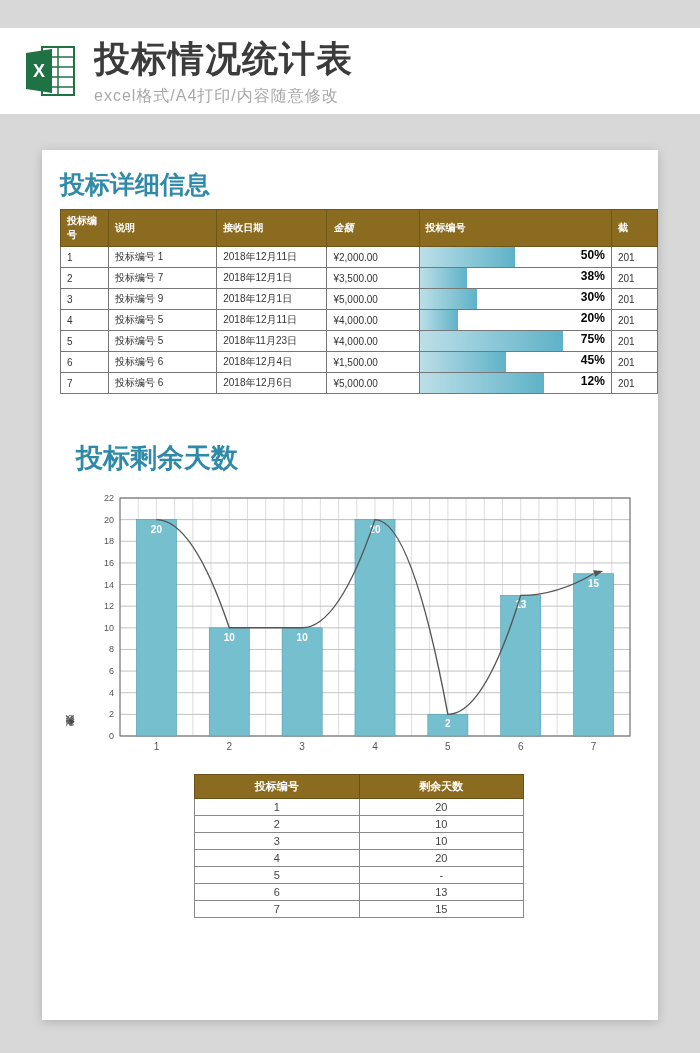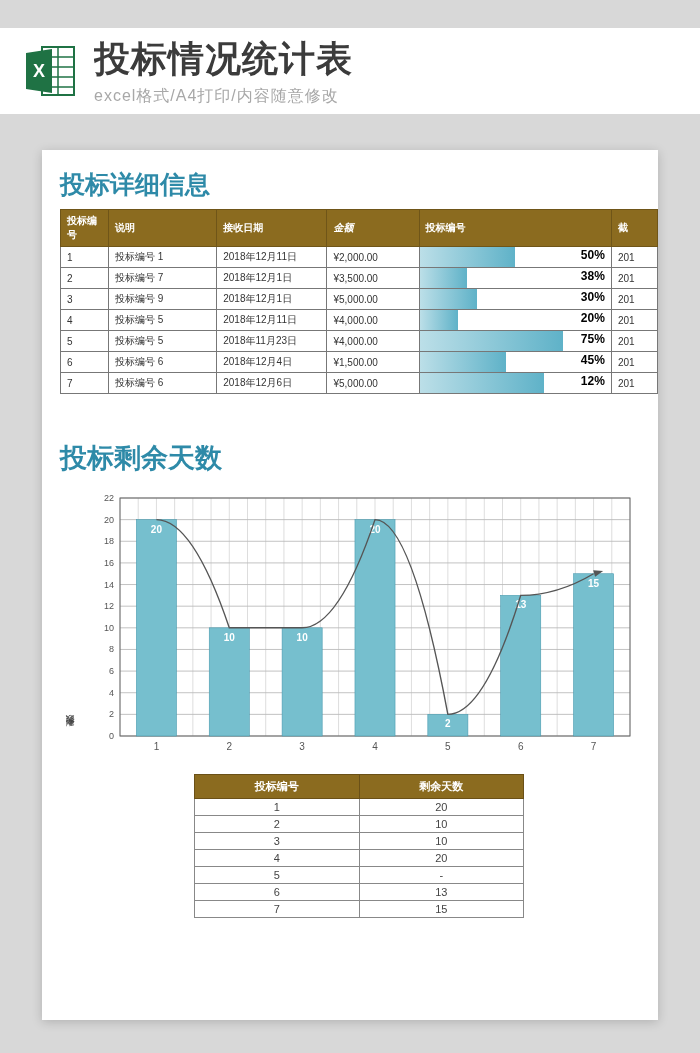--- a/index.html
+++ b/index.html
@@ -102,20 +102,21 @@
     position: absolute; right: 6px; top: 1px;
     font-size: 12px; font-weight: 700; color: #000000;
   }
   
   .chart-title {
     color: #2e8aa8;
     font-size: 27px;
     font-weight: 600;
     margin-top: 46px;
     margin-bottom: 14px;
+    margin-left: 16px;
   }
   .chart-wrap {
     margin-left: 20px;
     width: 560px;
   }
   .ylabel-v {
     position: absolute;
     left: 22px;
     top: 580px;
     font-size: 9px;

